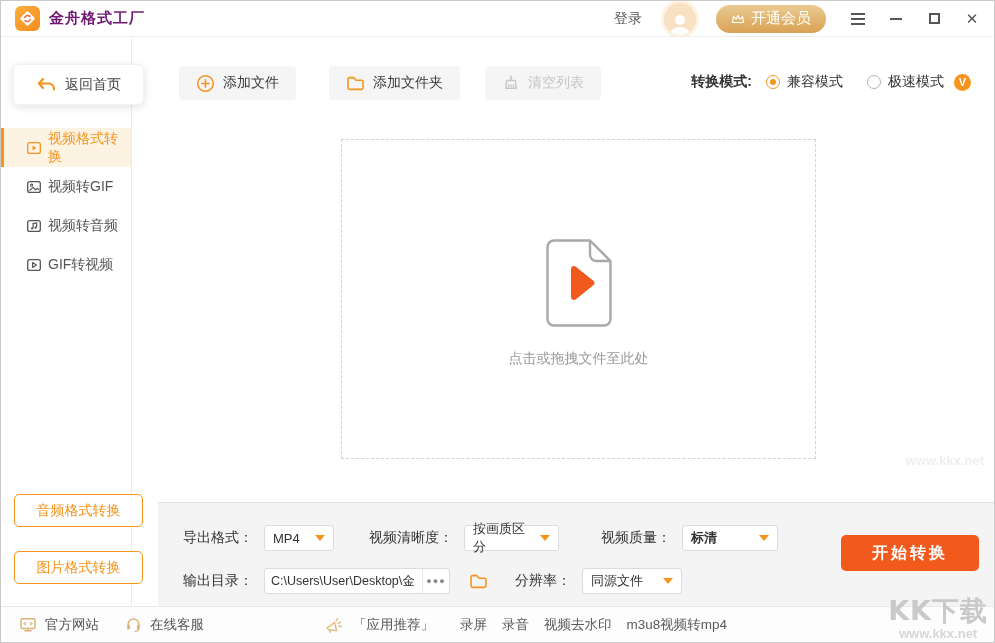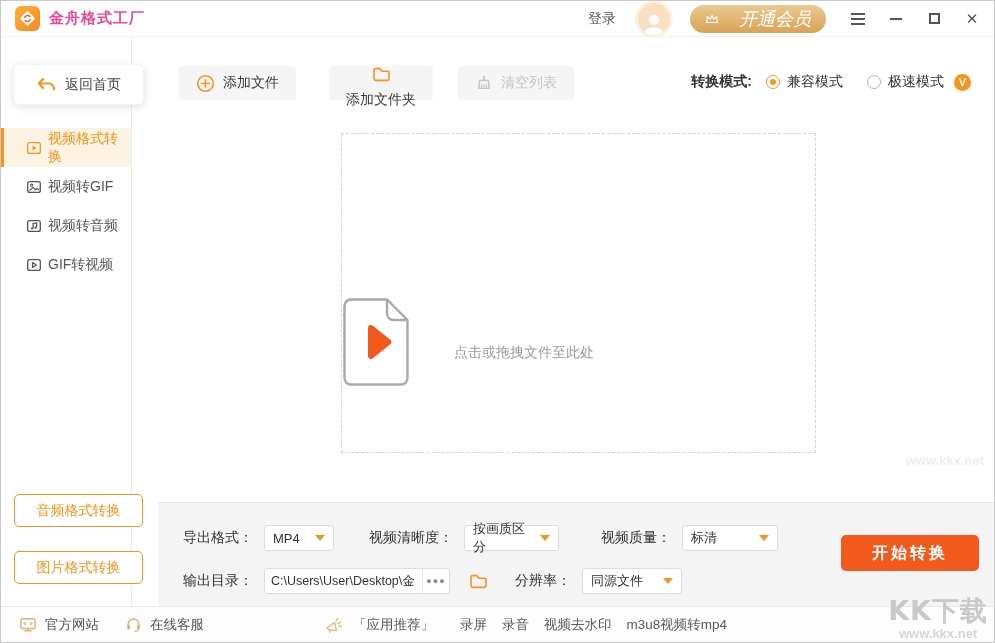--- a/index.html
+++ b/index.html
@@ -4,27 +4,27 @@
 <style>
   * { box-sizing: border-box; margin: 0; padding: 0; }
   html,body { width:995px; height:643px; }
   body { font-family:"Liberation Sans","DejaVu Sans",sans-serif; background:#fff; color:#333; }
   .window { position:relative; width:995px; height:643px; border:1px solid #c9c9c9; background:#fff; overflow:hidden; }
 
   
   .titlebar { position:absolute; top:0; left:0; right:0; height:36px; display:flex; align-items:center;
               padding:0 14px; border-bottom:1px solid #f0f0f0; background:#fff; }
   .logo { width:25px; height:25px; flex:0 0 auto; }
-  .app-title { margin-left:9px; font-size:15px; font-weight:bold; color:#ec4899; letter-spacing:1px; }
+  .app-title { margin-left:9px; font-size:15px; font-weight:bold; color:#701a75; letter-spacing:1px; }
   .tb-right { margin-left:auto; display:flex; align-items:center; }
   .login { font-size:14px; color:#555; cursor:pointer; }
   .avatar { width:32px; height:32px; border-radius:50%; background:#F8E0C2; margin-left:22px;
             box-shadow:0 0 0 3px rgba(249,224,194,.45); display:flex; align-items:flex-end; justify-content:center; overflow:hidden; }
-  .vip-btn { margin-left:20px; height:28px; border-radius:14px; padding:0 15px; display:flex; align-items:center; gap:20px;
-             background:linear-gradient(180deg,#EACA92,#D9A254); color:#fff; font-size:18px; cursor:pointer;font-style:italic; }
+  .vip-btn { margin-left:20px; height:28px; border-radius:14px; padding:0 15px; display:flex; align-items:center; gap:6px;
+             background:linear-gradient(180deg,#EACA92,#D9A254); color:#fff; font-size:15px; cursor:pointer; }
   .win-controls { display:flex; align-items:center; margin-left:24px; gap:22px; color:#555; }
   .wc { cursor:pointer; display:flex; align-items:center; justify-content:center; width:16px; height:16px; }
   .menu-bars { display:flex; flex-direction:column; gap:3px; }
   .menu-bars i { display:block; width:14px; height:2px; background:#555; }
   .min-bar { width:12px; height:2px; background:#555; }
   .max-box { width:11px; height:11px; border:2px solid #555; }
   .close-x { font-size:15px; color:#555; line-height:1; }
 
   
   .sidebar { position:absolute; top:36px; left:0; width:131px; height:571px; background:#fff; border-right:1px solid #ececec; }
@@ -37,45 +37,45 @@
   .menu-item svg { flex:0 0 auto; }
   .side-btn { position:absolute; left:13px; width:129px; height:33px; border:1px solid #F7941E; border-radius:5px;
               color:#F7941E; font-size:14px; background:#fff; display:flex; align-items:center; justify-content:center; cursor:pointer; }
   .side-btn.audio { top:457px; } .side-btn.image { top:514px; }
 
   
   .main { position:absolute; top:36px; left:157px; width:838px; height:571px; background:#fff; }
   .toolbar { position:absolute; top:29px; left:21px; display:flex; align-items:center; }
   .tool-btn { height:34px; background:#F5F5F5; border-radius:4px; padding:0 17px; display:flex; align-items:center; gap:8px;
               font-size:14px; color:#3c3c3c; cursor:pointer; }
-  .tool-btn.b1 { margin-right:33px; } .tool-btn.b2 { margin-right:25px;flex-direction:column; }
+  .tool-btn.b1 { margin-right:33px; } .tool-btn.b2 { margin-right:25px; }
   .tool-btn.disabled { color:#c5c5c5; cursor:default; }
   .mode-row { position:absolute; top:30px; right:25px; height:30px; display:flex; align-items:center; font-size:14px; color:#333; }
   .mode-label { font-weight:bold; margin-right:14px; }
   .radio-group { display:flex; align-items:center; gap:7px; cursor:pointer; }
   .radio-group + .radio-group { margin-left:24px; }
   .radio { width:14px; height:14px; border-radius:50%; border:1.5px solid #b5b5b5; position:relative; background:#fff; }
   .radio.on { border-color:#F7941E; }
   .radio.on::after { content:""; position:absolute; left:2.5px; top:2.5px; width:6px; height:6px; border-radius:50%; background:#F7941E; }
   .v-badge { width:17px; height:17px; border-radius:50%; background:#F7941E; color:#fff; font-size:11px; font-weight:bold;
              display:flex; align-items:center; justify-content:center; margin-left:10px; }
 
-  .dropzone { position:absolute; left:183px; top:96px; width:475px; height:320px; border:1px dashed #d2d2d2;
-              display:flex; align-items:center; padding-top:98px; cursor:pointer; background:#fff;gap:44px; }
+  .dropzone { position:absolute; left:183px; top:102px; width:475px; height:320px; border:1px dashed #d2d2d2;
+              display:flex; flex-direction:column; align-items:center; padding-top:98px; cursor:pointer; background:#fff; }
   .drop-hint { margin-top:22px; font-size:14px; color:#9a9a9a; }
 
   
   .settings { position:absolute; left:0; top:465px; width:838px; height:106px; background:#F4F4F4; border-top:1px solid #e3e3e3; }
   .srow { position:absolute; left:25px; display:flex; align-items:center; font-size:14px; color:#333;gap:7px; }
   .srow.r1 { top:22px; } .srow.r2 { top:65px; }
   .slabel { margin-right:4px; }
   .select { height:26px; background:#fff; border:1px solid #dcdcdc; border-radius:3px; display:flex; align-items:center;
             justify-content:space-between; padding:0 8px; font-size:13px; color:#333; cursor:pointer; }
   .caret { width:0; height:0; border-left:5px solid transparent; border-right:5px solid transparent; border-top:6px solid #F7941E; margin-left:8px; }
-  .w70{width:70px;} .w95{width:95px;} .w96{width:96px;} .w100{width:100px;}
+  .w70{width:70px;} .w95{width:95px;} .w96{width:96px;font-weight:bold;} .w100{width:100px;}
   .gap28{margin-left:28px;} .gap35{margin-left:35px;} .gap20{margin-left:20px;}
   .dir-box { height:26px; width:186px; background:#fff; border:1px solid #dcdcdc; border-radius:3px; display:flex; align-items:center; overflow:hidden; }
   .dir-text { flex:1; padding:0 6px; font-size:12.5px; color:#333; white-space:nowrap; overflow:hidden; }
   .dir-more { width:27px; height:100%; border-left:1px solid #e8e8e8; display:flex; align-items:center; justify-content:center;
               color:#888; font-size:9px; letter-spacing:1px; cursor:pointer; }
   .folder-open { margin-left:12px; cursor:pointer; display:flex; }
   .start-btn { position:absolute; right:17px; top:32px; width:138px; height:36px; background:#F2591D; border-radius:5px;
                color:#fff; font-size:16px; font-weight:bold; letter-spacing:3px; display:flex; align-items:center;
                justify-content:center; cursor:pointer; }
 

